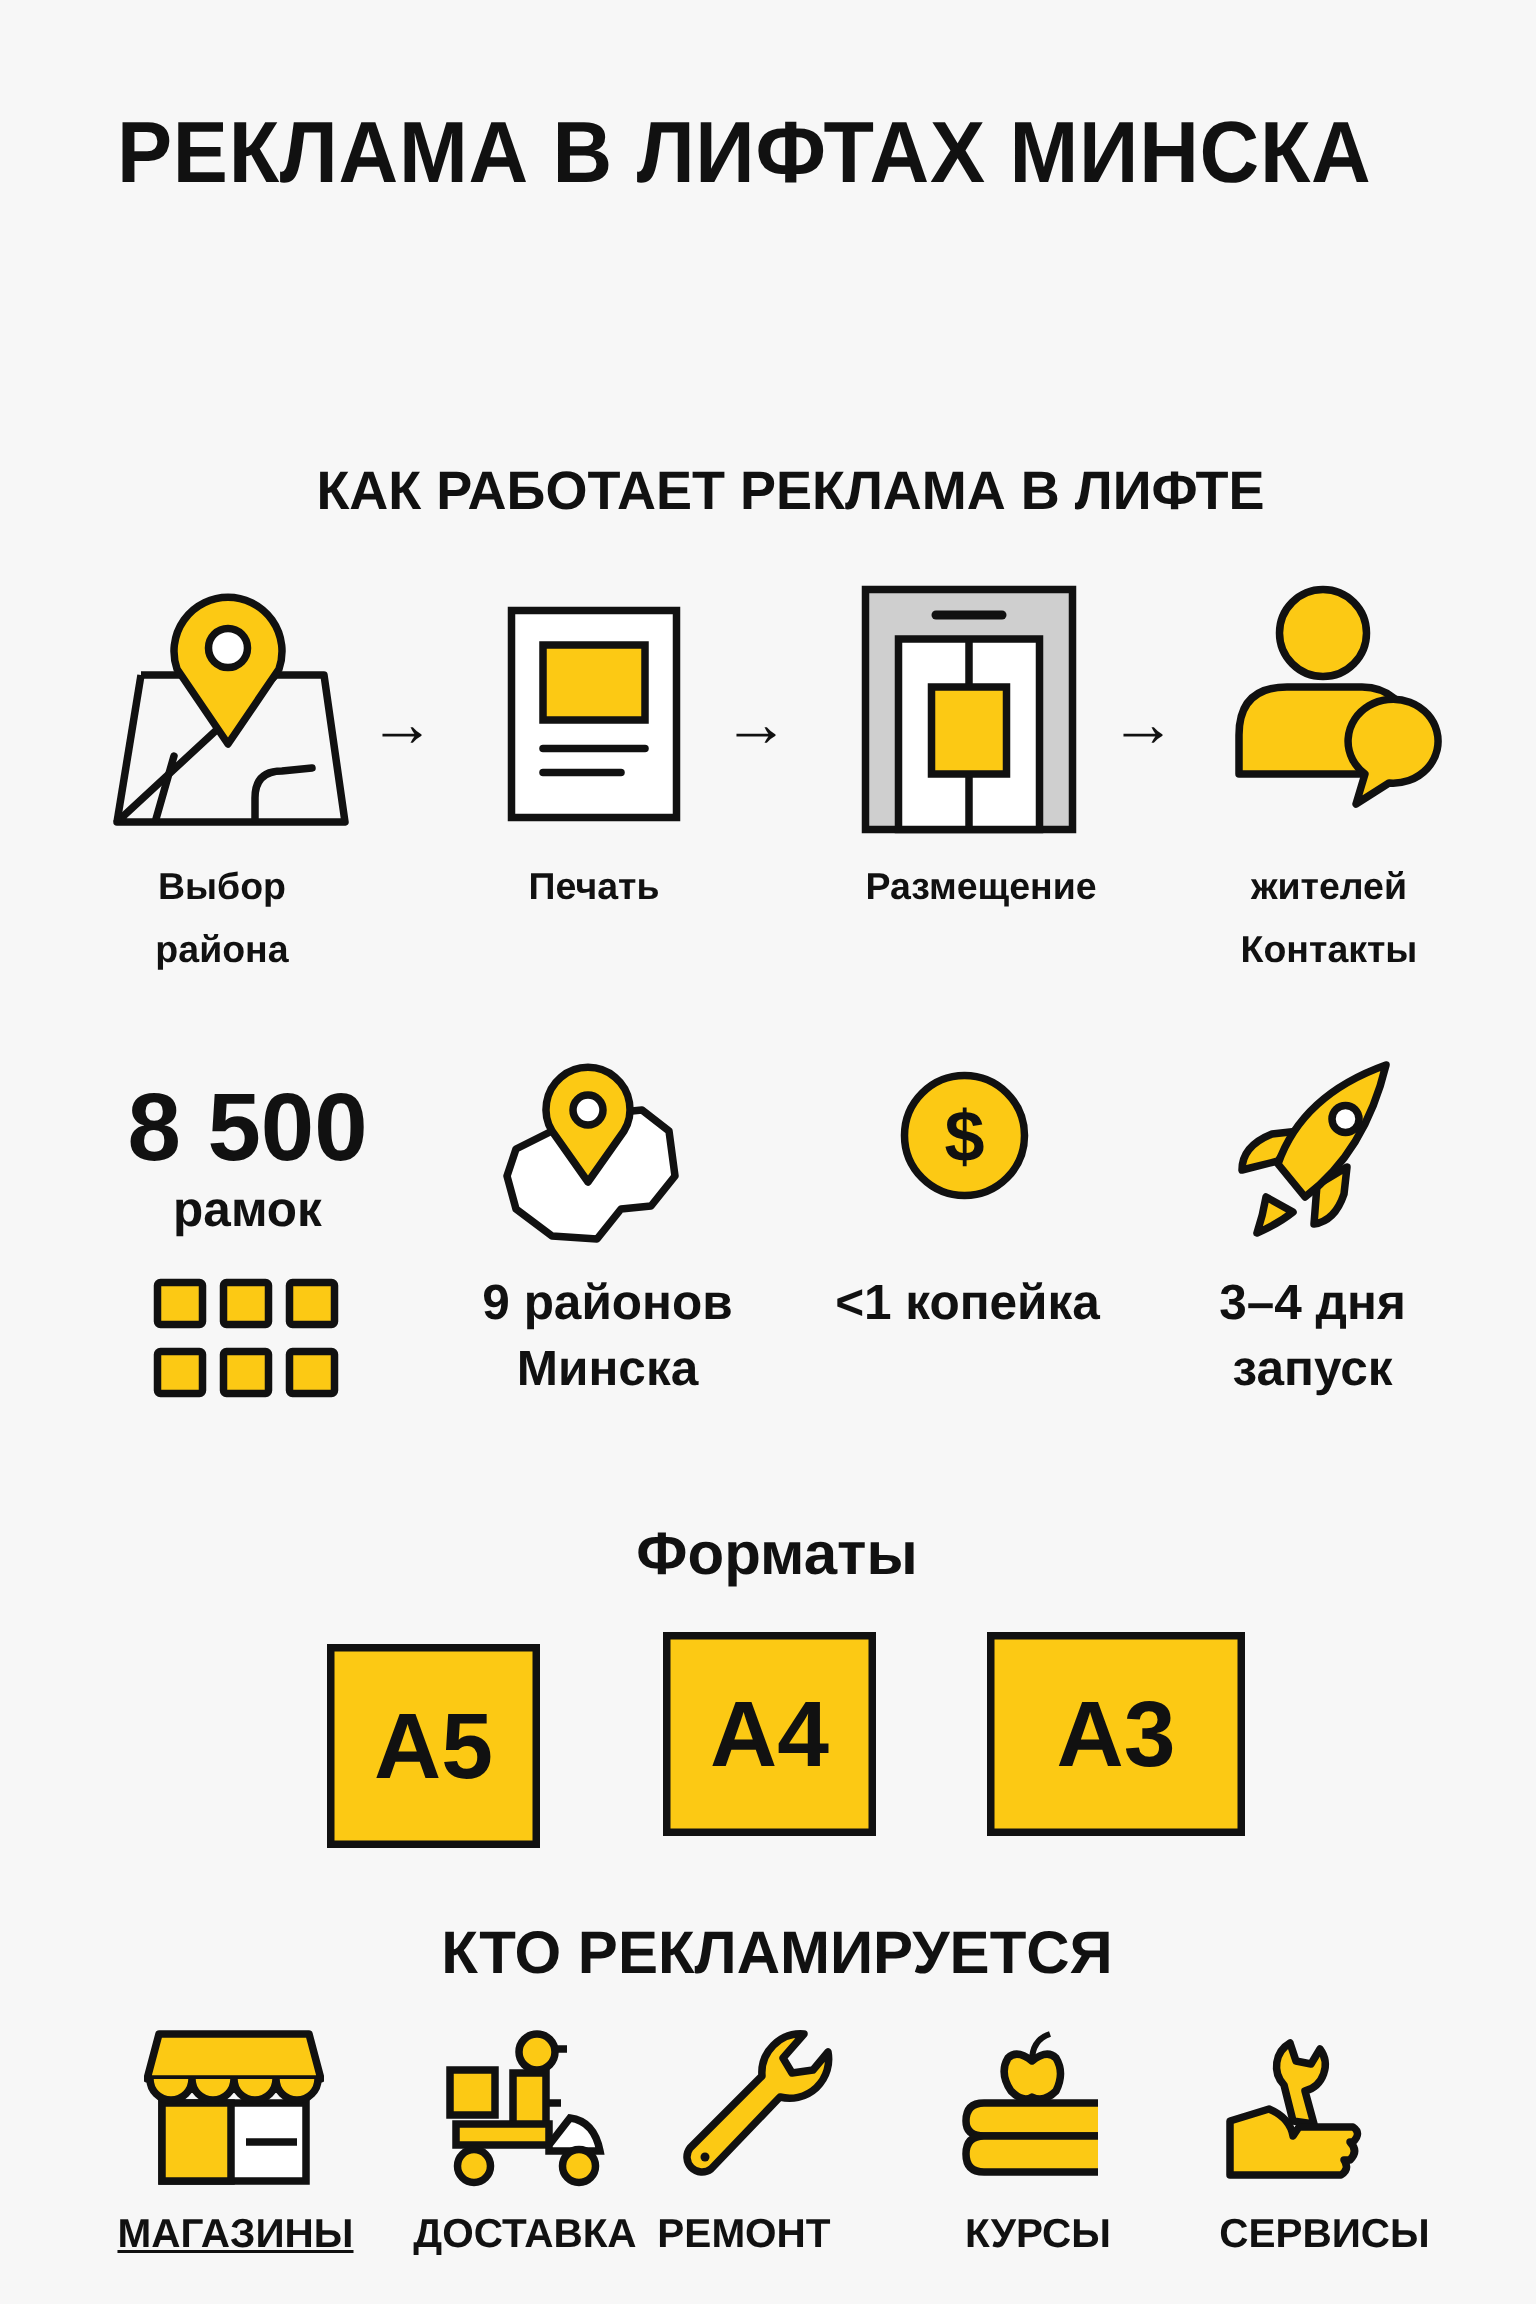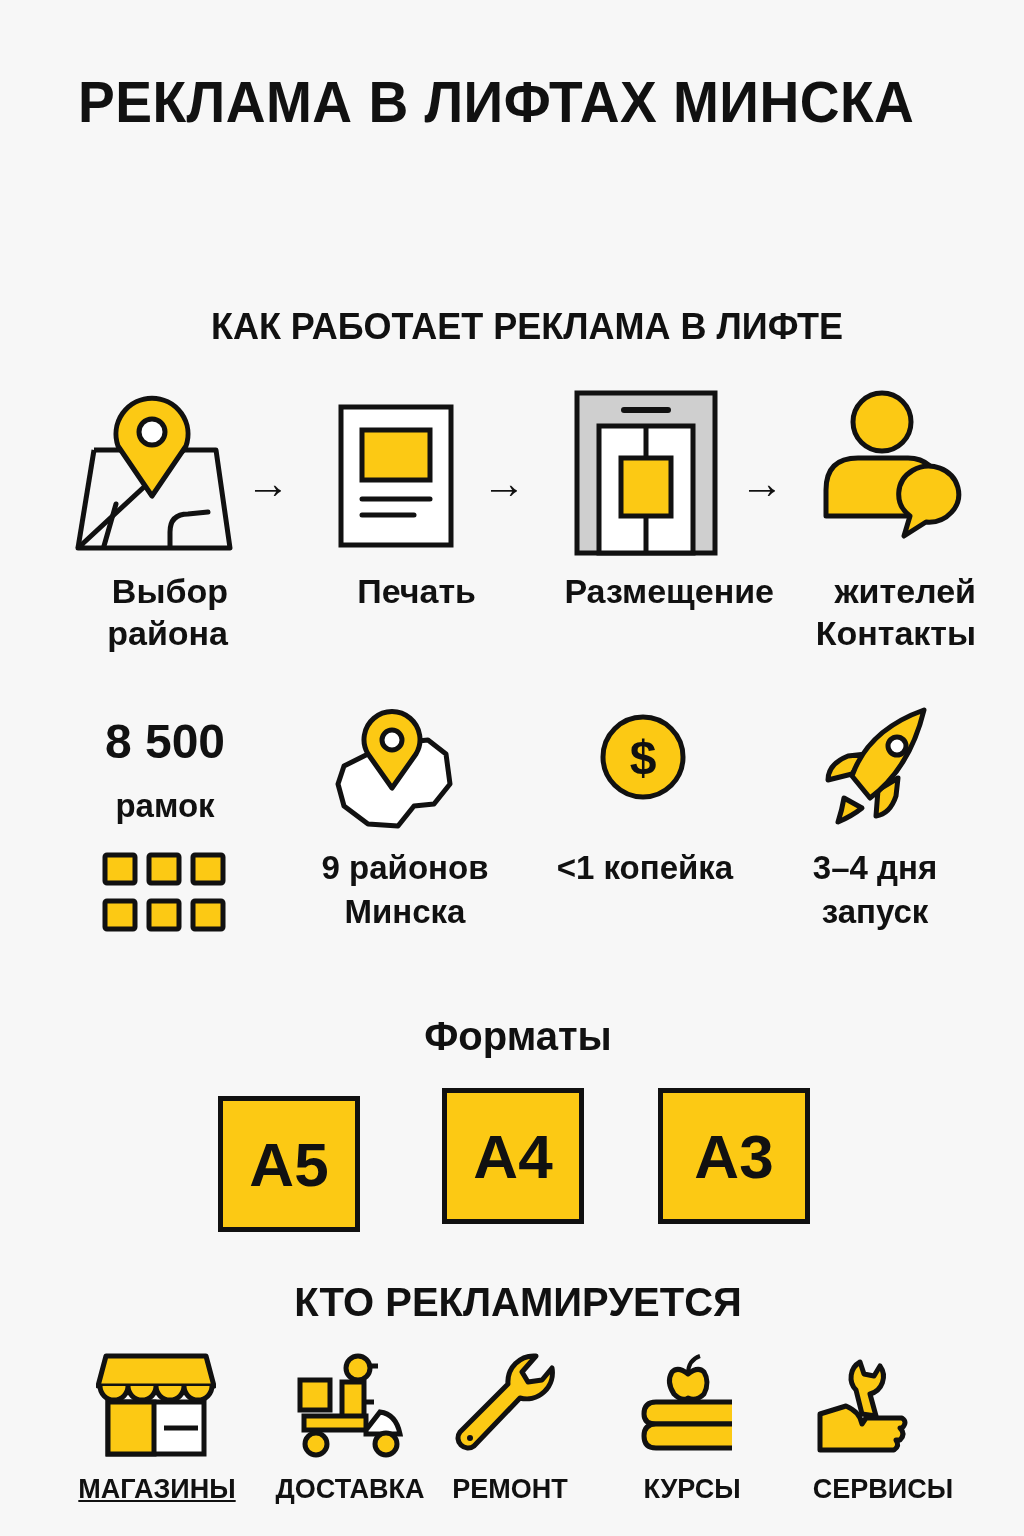--- a/index.html
+++ b/index.html
@@ -1,21 +1,21 @@
 <!DOCTYPE html>
 <html><head>
 <meta charset="utf-8">
 <style>
   html, body { margin:0; padding:0; }
   body { width:1024px; height:1536px; background:#f7f7f7; position:relative; overflow:hidden;
          font-family:"Liberation Sans", "DejaVu Sans", sans-serif; color:#111; }
   .abs { position:absolute; }
   .title { left:78px; top:68px; font-size:58px; font-weight:bold; letter-spacing:0.5px; white-space:nowrap; transform:scaleX(0.95); transform-origin:left; }
   .h2 { font-weight:bold; white-space:nowrap; text-align:center; }
-  .label { font-size:34px; font-weight:bold; text-align:right; line-height:42px; white-space:nowrap; }
+  .label { font-size:25px; font-weight:bold; text-align:center; line-height:42px; white-space:nowrap; }
   .stat { font-size:33px; font-weight:bold; text-align:center; line-height:44px; white-space:nowrap; }
   .fmt { width:142px; height:136px; background:#fcc914; border:5px solid #111; box-sizing:border-box; display:flex; align-items:center; justify-content:center; font-size:62px; font-weight:bold; }
   .who { font-size:27px; font-weight:bold; text-align:center; white-space:nowrap; }
   svg { display:block; }
 </style>
 </head>
 <body>
 
 <div class="abs title">РЕКЛАМА В ЛИФТАХ МИНСКА</div>
 
@@ -68,21 +68,21 @@
     <circle cx="60" cy="32" r="29" fill="#fcc914" stroke="#111" stroke-width="5"></circle>
     <path d="M4 126 L4 100 Q4 68 36 68 L86 68 Q112 68 122 100 L122 126 Z" fill="#fcc914" stroke="#111" stroke-width="5" stroke-linejoin="round"></path>
     <path d="M82 146 L88 126 A30 28 0 1 1 104 132 Z" fill="#fcc914" stroke="#111" stroke-width="5" stroke-linejoin="round"></path>
   </svg>
 </div>
 <div class="abs label" style="left:796px;width:180px;top:570px;">
   <div>жителей</div>
   <div>Контакты</div>
 </div>
 
-<div class="abs" style="left:60px;width:210px;top:714px;font-size:48px;font-weight:bold;text-align:center;white-space:nowrap;">8 500</div>
+<div class="abs" style="left:60px;width:210px;top:714px;font-size:64px;font-weight:bold;text-align:center;white-space:nowrap;">8 500</div>
 <div class="abs stat" style="left:60px;width:210px;top:784px;">рамок</div>
 <div class="abs" style="left:102px;top:852px;">
   <svg width="124" height="80" viewBox="0 0 124 80">
     <g fill="#fcc914" stroke="#111" stroke-width="5">
       <rect x="3" y="3" width="30" height="28" rx="2"></rect>
         <rect x="47" y="3" width="30" height="28" rx="2"></rect>
         <rect x="91" y="3" width="30" height="28" rx="2"></rect>
       <rect x="3" y="49" width="30" height="28" rx="2"></rect>
         <rect x="47" y="49" width="30" height="28" rx="2"></rect>
         <rect x="91" y="49" width="30" height="28" rx="2"></rect>
@@ -122,21 +122,21 @@
   </svg>
 </div>
 <div class="abs stat" style="left:770px;width:210px;top:846px;">
   <div>3–4 дня</div>
   <div>запуск</div>
 </div>
 
 <div class="abs h2" style="left:0;width:1036px;top:1014px;font-size:40px;">Форматы</div>
 <div class="abs fmt" style="left:218px;top:1096px;">A5</div>
 <div class="abs fmt" style="left:442px;top:1088px;">A4</div>
-<div class="abs fmt" style="left:658px;top:1088px;width:152px;text-align:right;">A3</div>
+<div class="abs fmt" style="left:658px;top:1088px;width:172px;text-align:right;">A3</div>
 
 <div class="abs h2" style="left:0;width:1036px;top:1280px;font-size:40px;">КТО РЕКЛАМИРУЕТСЯ</div>
 
 <div class="abs" style="left:96px;top:1352px;">
   <svg width="120" height="106" viewBox="0 0 120 106">
     <rect x="12" y="50" width="96" height="52" fill="#fff" stroke="#111" stroke-width="5"></rect>
     <rect x="12" y="50" width="46" height="52" fill="#fcc914" stroke="#111" stroke-width="5"></rect>
     <path d="M68 76 L102 76" stroke="#111" stroke-width="5"></path>
     <path d="M10 4 L110 4 L118 34 L2 34 Z" fill="#fcc914" stroke="#111" stroke-width="5" stroke-linejoin="round"></path>
     <path d="M4 34 a14 14 0 0 0 28 0 a14 14 0 0 0 28 0 a14 14 0 0 0 28 0 a14 14 0 0 0 28 0" fill="#fcc914" stroke="#111" stroke-width="5"></path>
@@ -158,21 +158,21 @@
   </svg>
 </div>
 <div class="abs who" style="left:262px;width:176px;top:1474px;">ДОСТАВКА</div>
 
 <div class="abs" style="left:452px;top:1350px;">
   <svg width="104" height="104" viewBox="0 0 104 104">
     <path d="M8 82 L56 34 A26 26 0 0 1 84 6 L70 22 L76 32 L90 30 L100 18 A26 26 0 0 1 68 48 L22 96 A10 10 0 0 1 8 82 Z" fill="#fcc914" stroke="#111" stroke-width="5" stroke-linejoin="round"></path>
     <circle cx="18" cy="88" r="3" fill="#111"></circle>
   </svg>
 </div>
-<div class="abs who" style="left:440px;width:140px;top:1474px;">РЕМОНТ</div>
+<div class="abs who" style="left:426px;width:140px;top:1474px;">РЕМОНТ</div>
 
 <div class="abs" style="left:640px;top:1352px;">
   <svg width="96" height="104" viewBox="0 0 96 104">
     <path d="M60 4 Q48 8 48 22" fill="none" stroke="#111" stroke-width="4"></path>
     <path d="M48 22 Q38 14 32 20 Q26 30 34 42 Q42 50 48 46 Q56 50 64 42 Q70 30 64 20 Q58 14 48 22 Z" fill="#fcc914" stroke="#111" stroke-width="5" stroke-linejoin="round"></path>
     <path d="M92 50 L16 50 Q4 50 4 62 Q4 72 16 72 L92 72" fill="#fcc914" stroke="#111" stroke-width="5"></path>
     <path d="M92 72 L16 72 Q4 72 4 84 Q4 96 16 96 L92 96" fill="#fcc914" stroke="#111" stroke-width="5"></path>
   </svg>
 </div>
 <div class="abs who" style="left:622px;width:140px;top:1474px;">КУРСЫ</div>

